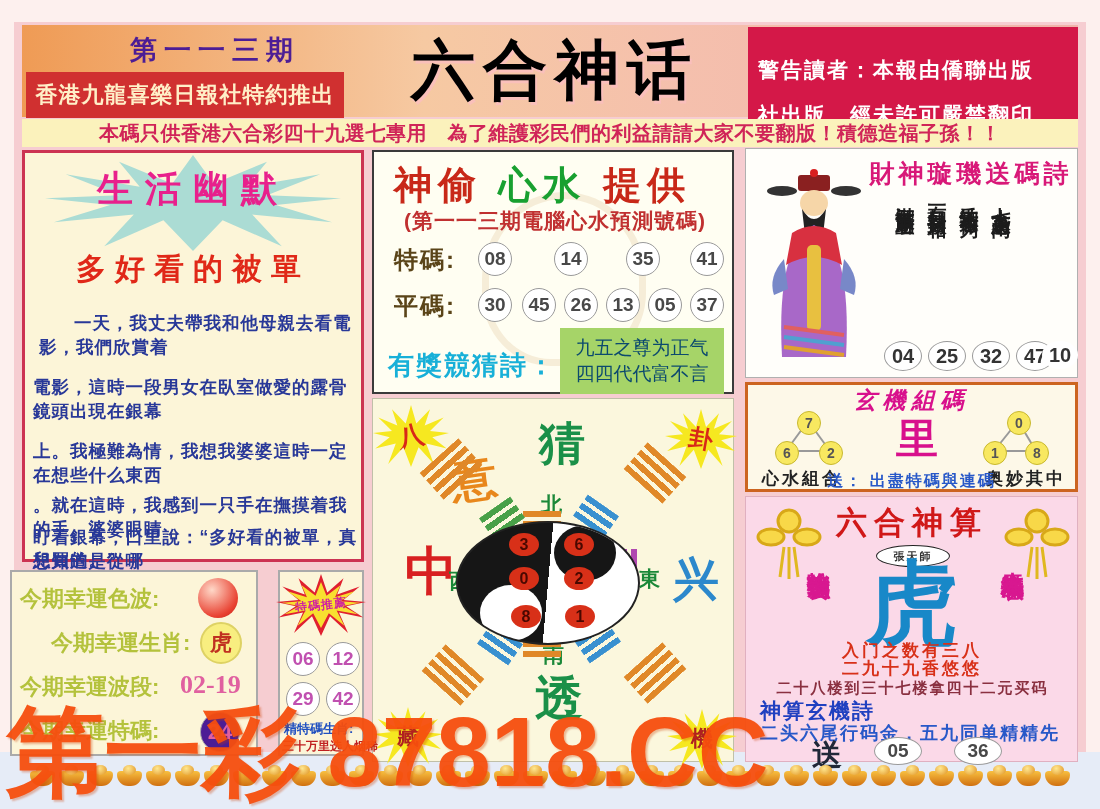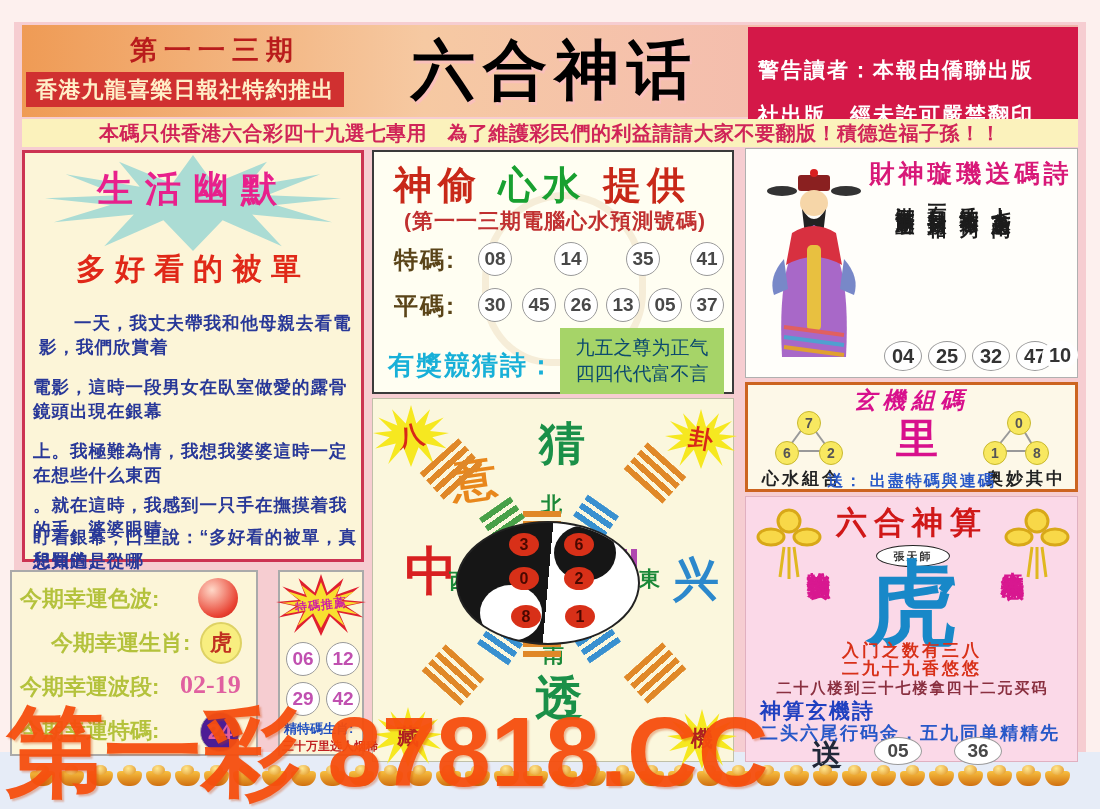--- a/index.html
+++ b/index.html
@@ -4,22 +4,22 @@
 <style>
   html,body{margin:0;padding:0;}
   body{font-family:"Liberation Sans","DejaVu Sans",sans-serif;background:#fdf0ee;}
   #page{position:relative;width:1100px;height:809px;overflow:hidden;background:#fdf0ee;}
   .abs{position:absolute;}
   .fc{display:flex;align-items:center;justify-content:center;}
   .bgmain{left:14px;top:22px;width:1072px;height:733px;background:#f6cdd1;}
   .footerstrip{left:0;top:752px;width:1100px;height:57px;background:#e6ecf7;}
   
   .headband{left:22px;top:25px;width:1056px;height:92px;background:linear-gradient(90deg,#ef9b55,#f6c9a2 38%,#f5c0ad 62%,#f0b3aa);}
-  .issue{left:130px;top:32px;color:#b91c1c;font-size:27px;font-weight:bold;letter-spacing:7px;}
-  .publisher{left:26px;top:72px;width:318px;height:35px;background:#d03030;color:#ffefc8;font-size:22px;font-weight:bold;letter-spacing:1px;}
+  .issue{left:130px;top:32px;color:#4c1d95;font-size:27px;font-weight:bold;letter-spacing:7px;}
+  .publisher{left:26px;top:72px;width:318px;height:46px;background:#d03030;color:#ffefc8;font-size:22px;font-weight:bold;letter-spacing:1px;}
   .maintitle{left:360px;top:26px;width:390px;height:88px;color:#000000;font-size:64px;font-weight:900;letter-spacing:8px;text-shadow:2px 3px 0 rgba(250,190,190,.85);}
   .warnbox{left:748px;top:27px;width:330px;height:96px;background:#d41848;color:#fff;font-size:21px;font-weight:bold;letter-spacing:2px;line-height:45px;padding:20px 10px;box-sizing:border-box;}
   .banner{left:22px;top:119px;width:1056px;height:28px;background:#fbf2bc;color:#d02458;font-size:20px;font-weight:bold;letter-spacing:.5px;}
   
   .panel{box-sizing:border-box;}
   .story{left:22px;top:150px;width:342px;height:412px;background:#fcf5d8;border:3px solid #cc3352;}
   .xinshui{left:372px;top:150px;width:362px;height:244px;background:#fffef2;border:2px solid #3a3a3a;}
   .bagua{left:372px;top:398px;width:362px;height:364px;background:#fbf7dd;border:1px solid #c0c0a8;}
   .caishen{left:745px;top:148px;width:333px;height:230px;background:#fffefa;border:1px solid #b0b0b0;}
   .xuanji{left:745px;top:382px;width:333px;height:110px;background:#fdf8e8;border:3px solid #cc6420;}

